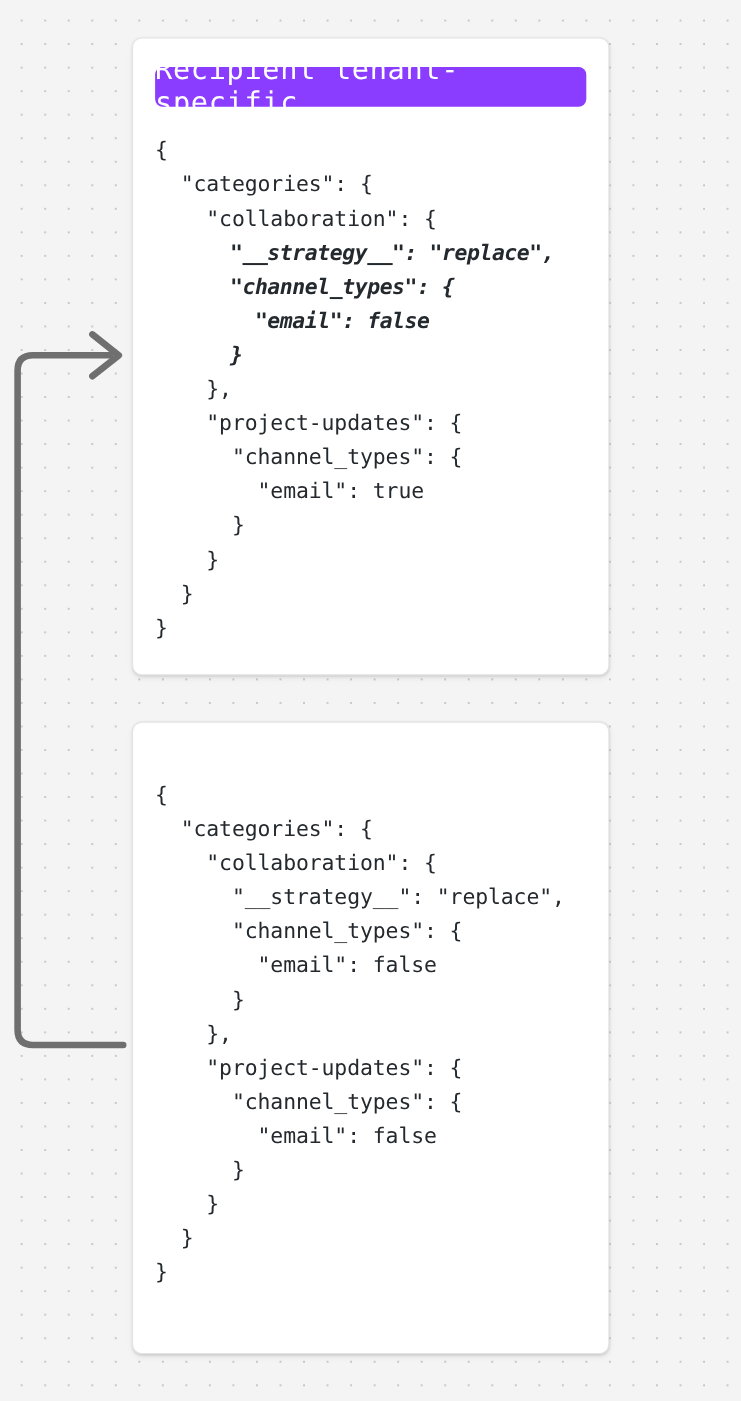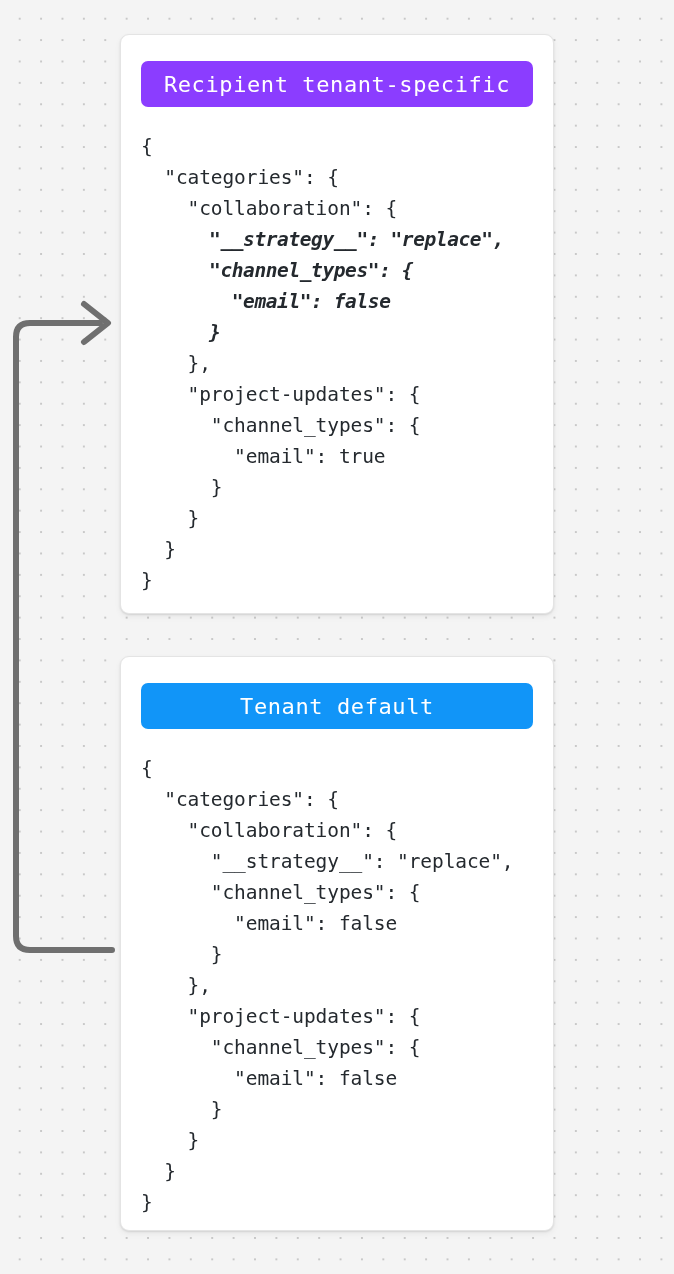--- a/index.html
+++ b/index.html
@@ -46,28 +46,28 @@
     border-radius: 9px;
     border: 1px solid #e4e4e4;
     box-shadow: 0 1px 2px rgba(0,0,0,0.10), 0 3px 6px rgba(0,0,0,0.05);
     padding: 26px 20px 22px 20px;
   }
 
   #card-recipient { top: 34px; height: 580px; }
   #card-tenant    { top: 656px; height: 575px; }
 
   .card-badge {
-    height: 46px;
+    height: 36px;
     border-radius: 7px;
     display: flex;
     align-items: center;
     justify-content: center;
     color: #ffffff;
     font-family: "DejaVu Sans Mono", monospace;
-    font-size: 22px;
+    font-size: 26px;
     letter-spacing: 0.6px;
     font-weight: 400;
     user-select: none;
   }
 
   .badge-purple { background: #8b3dff; }
   .badge-blue   { background: #1195f8; }
 
   .code-block {
     margin-top: 24px;
@@ -95,17 +95,16 @@
     <path d="M 112 950 L 30 950 Q 16 950 16 936 L 16 337 Q 16 323 30 323 L 100 323" fill="none" stroke="#6f6f6f" stroke-width="6" stroke-linecap="round" stroke-linejoin="round"></path>
     <path d="M 84 304 L 108 323 L 84 342" fill="none" stroke="#6f6f6f" stroke-width="6" stroke-linecap="round" stroke-linejoin="round"></path>
   </svg>
 
   <div class="card" id="card-recipient">
     <div class="card-badge badge-purple" style="background: rgb(139, 61, 255);">Recipient tenant-specific</div>
     <div class="code-block"><span class="code-line">{</span><span class="code-line">  "categories": {</span><span class="code-line">    "collaboration": {</span><span class="code-line emph">      "__strategy__": "replace",</span><span class="code-line emph">      "channel_types": {</span><span class="code-line emph">        "email": false</span><span class="code-line emph">      }</span><span class="code-line">    },</span><span class="code-line">    "project-updates": {</span><span class="code-line">      "channel_types": {</span><span class="code-line">        "email": true</span><span class="code-line">      }</span><span class="code-line">    }</span><span class="code-line">  }</span><span class="code-line">}</span></div>
   </div>
 
   <div class="card" id="card-tenant">
-    <div class="card-badge badge-blue" style="background: rgb(17, 149, 248);">Tenant default</div>
     <div class="code-block"><span class="code-line">{</span><span class="code-line">  "categories": {</span><span class="code-line">    "collaboration": {</span><span class="code-line">      "__strategy__": "replace",</span><span class="code-line">      "channel_types": {</span><span class="code-line">        "email": false</span><span class="code-line">      }</span><span class="code-line">    },</span><span class="code-line">    "project-updates": {</span><span class="code-line">      "channel_types": {</span><span class="code-line">        "email": false</span><span class="code-line">      }</span><span class="code-line">    }</span><span class="code-line">  }</span><span class="code-line">}</span></div>
   </div>
 
 </div>
 
 </body></html>

